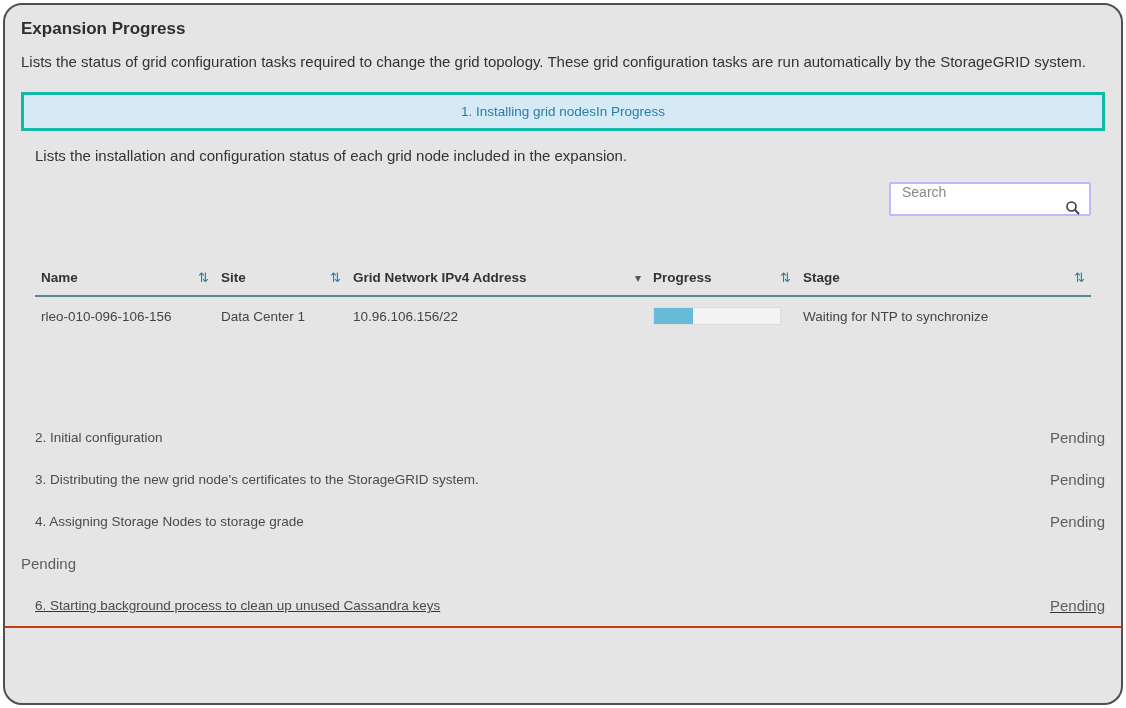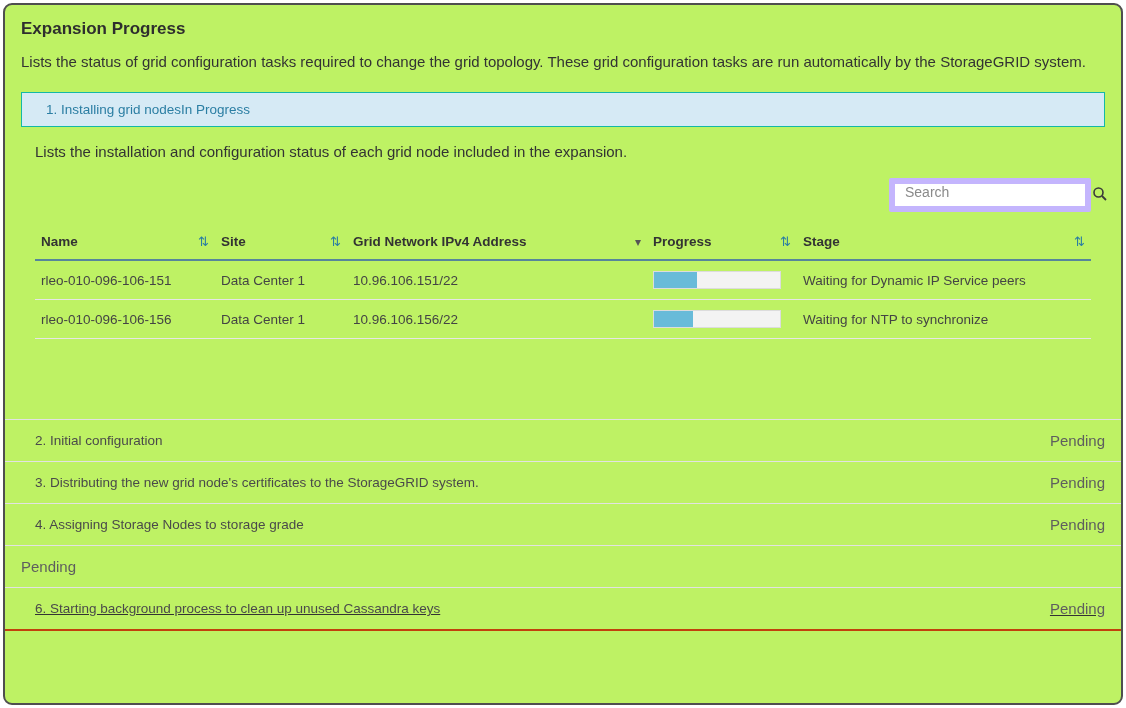--- a/index.html
+++ b/index.html
@@ -7,62 +7,63 @@
   body {
     width: 1126px; height: 708px;
     font-family: "Liberation Sans", "DejaVu Sans", sans-serif;
     color: #333;
     overflow: hidden;
   }
   .frame {
     margin: 3px;
     width: 1120px; height: 702px;
     border: 2px solid #4f4f4f;
-    border-radius: 9px;
-    background: #bef264;
+    border-radius: 19px;
+    background: #e5e5e5;
     padding: 12px 16px 0 16px;
     overflow: hidden;
   }
   .page-title {
     font-size: 17px; font-weight: bold; color: #2e2e2e;
     margin: 2px 0 14px 0;
   }
   .page-desc {
     font-size: 15px; color: #333;
     margin-bottom: 22px;
   }
   .task-band {
-    display: flex; justify-content: flex-start; align-items: center;
+    display: flex; justify-content: center; align-items: center;
     background: #d6eaf5;
-    border: 1px solid #14b8a6;
-    padding: 9px 24px;
+    border: 3px solid #14b8a6;
+    padding: 9px 6px;
     font-size: 13.5px;
     color: #2b7ea3;
     cursor: pointer;
   }
   .section {
     padding: 0 14px;
   }
   .section-title {
     font-size: 17px; font-weight: bold; color: #2e2e2e;
     margin-top: 38px;
   }
   .section-desc {
     font-size: 15px; color: #333;
     margin: 16px 0 18px 0;
   }
   .search-row {
     display: flex; justify-content: flex-end;
     margin: 4px 0 16px 0;
   }
   .search-box {
-    display: flex; align-items: flex-start;
+    display: flex; align-items: flex-end;
     width: 202px; height: 34px;
-    border: 6px solid #c4b5fd; border-radius: 2px;
+    border: 2px solid #c4b5fd; border-radius: 2px;
     background: #fff;
+    flex-direction: column;
   }
   .search-box input {
     flex: 1; border: none; outline: none;
     font-family: inherit; font-size: 14px; color: #333;
     padding: 0 6px 0 10px; background: transparent;
   }
   .search-box input::placeholder { color: #8a8a8a; }
   .search-btn {
     width: 32px; height: 100%;
     display: flex; align-items: center; justify-content: center;
@@ -74,21 +75,21 @@
     table-layout: fixed;
   }
   .node-table th {
     padding: 6px 6px 10px 6px;
     border-bottom: 2px solid #56869b;
     font-size: 13.5px; font-weight: bold; color: #333;
     text-align: left;
     cursor: pointer;
   }
   .th-inner {
-    display: flex; justify-content: space-between; align-items: center;
+    display: flex; justify-content: space-between; align-items: center; margin-top: 32px;
   }
   .sort-glyph {
     color: #2b7ea3; font-size: 13px; font-weight: normal;
     padding-left: 6px;
   }
   .caret-glyph {
     color: #555; font-size: 12px; font-weight: normal;
     padding-left: 6px;
   }
   .node-table td {
@@ -193,31 +194,20 @@
           </th>
           <th>
             <span class="th-inner">
               <span>Stage</span>
               <span class="sort-glyph">⇅</span>
             </span>
           </th>
         </tr>
       </thead>
       <tbody>
-        <tr>
-          <td class="td-name">rleo-010-096-106-151</td>
-          <td class="td-site">Data Center 1</td>
-          <td>10.96.106.151/22</td>
-          <td>
-            <div class="progress-track">
-              <div class="progress-fill" style="width: 34%;"></div>
-            </div>
-          </td>
-          <td>Waiting for Dynamic IP Service peers</td>
-        </tr>
         <tr>
           <td class="td-name">rleo-010-096-106-156</td>
           <td class="td-site">Data Center 1</td>
           <td>10.96.106.156/22</td>
           <td>
             <div class="progress-track">
               <div class="progress-fill" style="width: 31%;"></div>
             </div>
           </td>
           <td>Waiting for NTP to synchronize</td>

